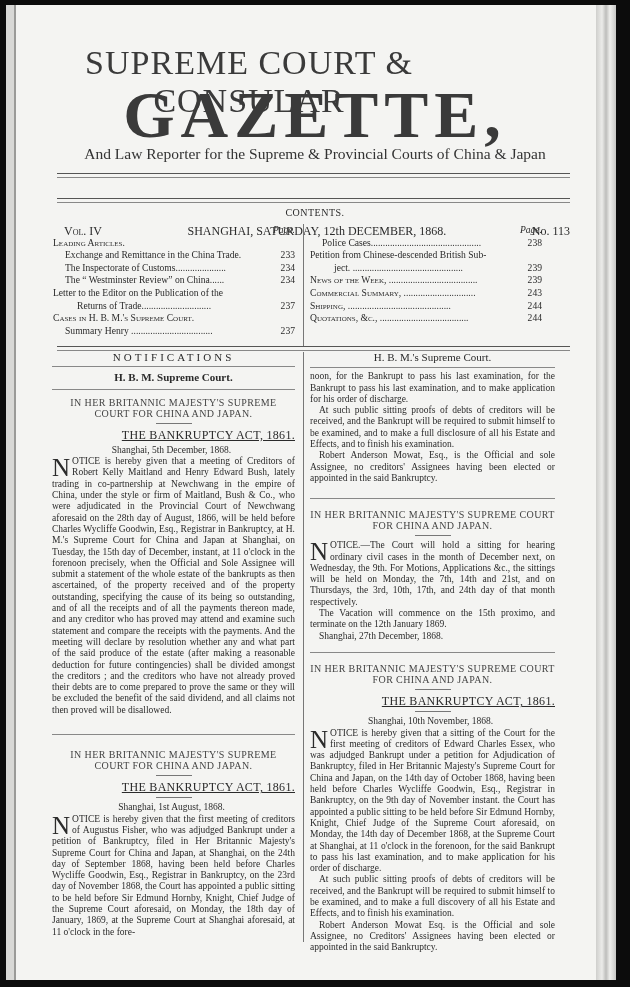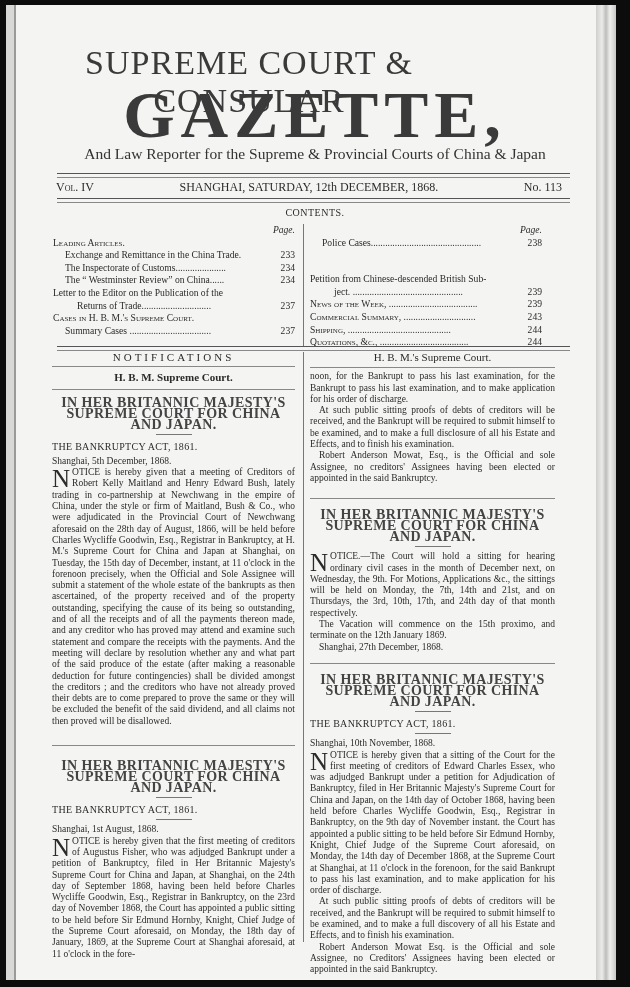--- a/index.html
+++ b/index.html
@@ -20,43 +20,43 @@
   .dateline span { white-space:nowrap; }
   .sc { font-variant:small-caps; }
   .contents-title { position:absolute; top:207px; left:0; width:630px; text-align:center; font-size:10px; letter-spacing:.5px; }
   .toc { position:absolute; top:224px; font-size:9.6px; line-height:12.6px; }
   .toc-row { display:flex; justify-content:space-between; white-space:nowrap;gap:16px; }
   .toc-row .lbl { overflow:hidden; }
   .toc-row .pg { width:26px; text-align:right; flex:none; }
   .vrule { position:absolute; width:1px; background:#777; }
   .col { position:absolute; font-size:9.5px; line-height:11.3px; text-align:justify; }
   .col p { margin:0; }
-  .hdr { font-size:14px; letter-spacing:.4px; text-align:center; line-height:11px; color:#444;font-weight:bold; }
-  .act { font-size:10px; letter-spacing:.3px; text-align:left; margin:6px 0 4px; }
+  .hdr { font-size:10px; letter-spacing:.4px; text-align:center; line-height:11px; color:#444; }
+  .act { font-size:12px; letter-spacing:.3px; text-align:right; margin:6px 0 4px;text-decoration:underline; }
   .short { width:36px; margin:4px auto; border-top:1px solid #777; }
   .notif { letter-spacing:3px; font-size:11px; text-align:center; }
   .court { font-size:11px; text-align:center; font-weight:bold; }
   .drop { float:left; font-size:25px; line-height:20px; margin:2px 2px 0 0; }
   .indent { text-indent:9px; }
-  .right { text-align:left; }
+  .right { text-align:center; }
   .hr { border-top:1px solid #888; margin:6px 0; }
 </style>
 </head>
 <body>
 
 <div class="page"></div>
 <div class="spine"></div>
 <div class="edge-r"></div>
 
 <div class="masthead1">SUPREME COURT &amp; CONSULAR</div>
 <div class="masthead2">GAZETTE,</div>
 <div class="subtitle">And Law Reporter for the Supreme &amp; Provincial Courts of China &amp; Japan</div>
 
 <div class="dbl" style="top:173px;left:57px;width:393px;"></div>
-<div class="dateline" style="left:56px;width:506px;">
+<div class="dateline" style="left:64px;width:506px;margin-top:44px;">
   <span class="sc">Vol. IV</span>
   <span>SHANGHAI, SATURDAY, 12th DECEMBER, 1868.</span>
   <span>No. 113</span>
 </div>
 <div class="dbl" style="top:198px;left:57px;width:513px;"></div>
 <div class="dbl" style="top:173px;left:57px;width:513px;"></div>
 
 <div class="contents-title">CONTENTS.</div>
 
 <div class="toc" style="left:53px;width:242px;">
@@ -84,35 +84,35 @@
       </div>
       <div class="toc-row">
         <span class="lbl" style="padding-left: 24px;">Returns of Trade.............................</span>
         <span class="pg">237</span>
       </div>
       <div class="toc-row">
         <span class="lbl sc" style="padding-left: 0px;">Cases in H. B. M.'s Supreme Court.</span>
         <span class="pg"></span>
       </div>
       <div class="toc-row">
-        <span class="lbl" style="padding-left: 12px;">Summary Cases ..................................</span>
+        <span class="lbl" style="padding-left: 12px;">Summary Henry ..................................</span>
         <span class="pg">237</span>
       </div>
     </div>
 </div>
 <div class="vrule" style="left:303px;top:224px;height:122px;"></div>
 <div class="toc" style="left:310px;width:232px;">
   <div style="text-align:right;font-style:italic;">Page.</div>
   <div id="toc-right">
       <div class="toc-row">
         <span class="lbl" style="padding-left: 12px;">Police Cases..............................................</span>
         <span class="pg">238</span>
       </div>
       <div class="toc-row">
-        <span class="lbl" style="padding-left: 0px; margin-top: 24px;">Petition from Chinese-descended British Sub-</span>
+        <span class="lbl" style="padding-left: 0px;">Petition from Chinese-descended British Sub-</span>
         <span class="pg"></span>
       </div>
       <div class="toc-row">
         <span class="lbl" style="padding-left: 24px;">ject. ..............................................</span>
         <span class="pg">239</span>
       </div>
       <div class="toc-row">
         <span class="lbl sc" style="padding-left: 0px;">News of the Week, .....................................</span>
         <span class="pg">239</span>
       </div>

